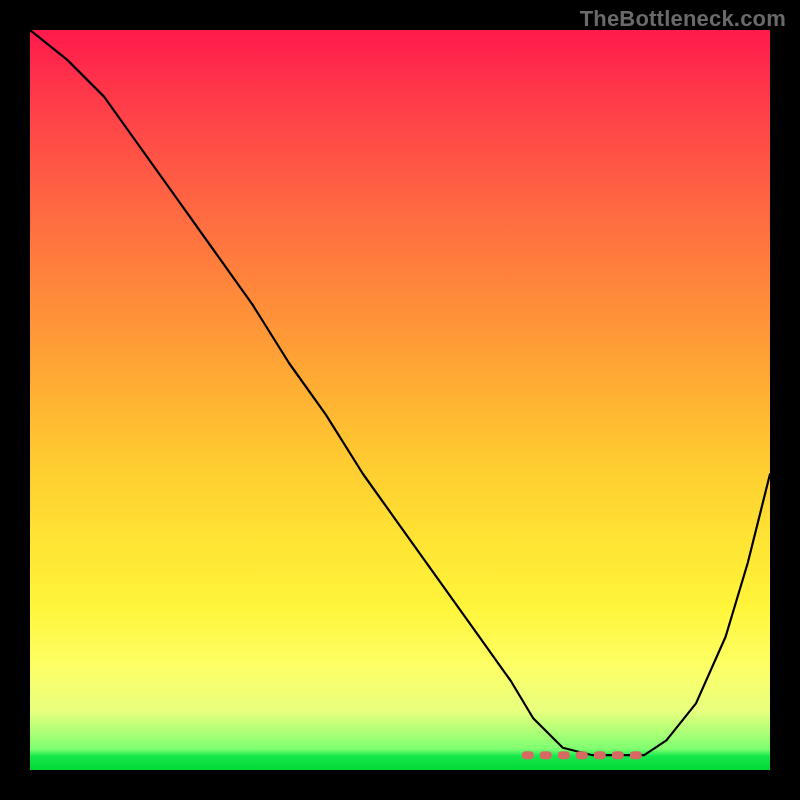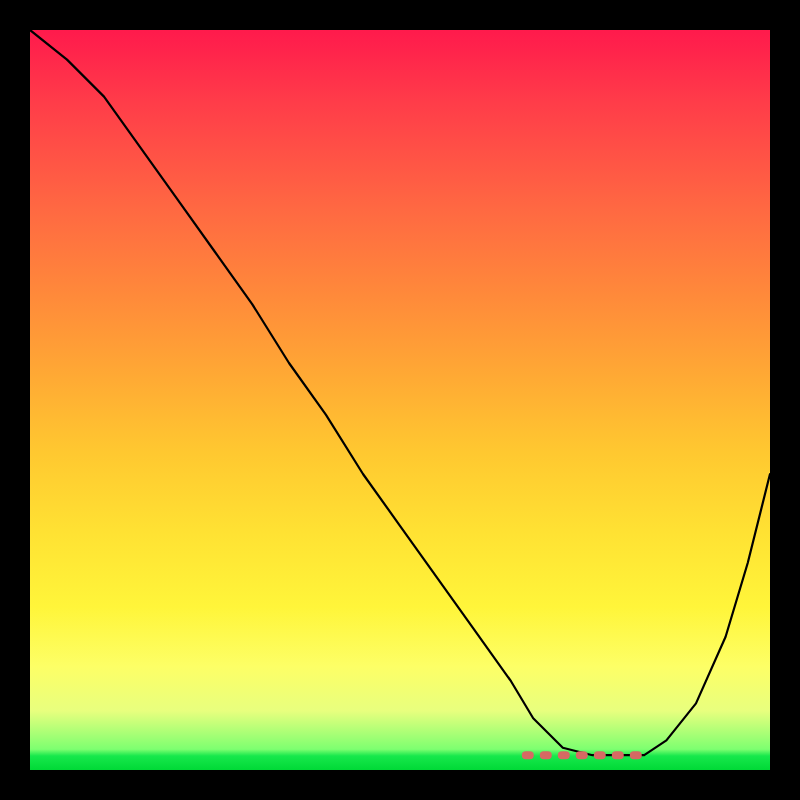--- a/index.html
+++ b/index.html
@@ -74,20 +74,21 @@
     stroke-width: 8;
     stroke-linecap: round;
     stroke-dasharray: 4 14;
   }
 </style>
 </head>
 <body>
 
 <div class="outer">
 
+  <div class="watermark">TheBottleneck.com</div>
 
   <div class="plot-frame">
     <div class="gradient"></div>
 
     <svg class="curve" viewBox="0 0 740 740" preserveAspectRatio="none">
       <path id="bottleneck-path" class="curve-path" d="M0.0 0.0 L37.0 29.6 L74.0 66.6 L111.0 118.4 L148.0 170.2 L185.0 222.0 L222.0 273.8 L259.0 333.0 L296.0 384.8 L333.0 444.0 L370.0 495.8 L407.0 547.6 L444.0 599.4 L481.0 651.2 L503.2 688.2 L532.8 717.8 L562.4 725.2 L592.0 725.2 L614.2 725.2 L636.4 710.4 L666.0 673.4 L695.6 606.8 L717.8 532.8 L740.0 444.0"></path>
       <path id="trough-dash" class="dash-path" d="M495.8 725.2 L621.6 725.2"></path>
     </svg>
   </div>
 

